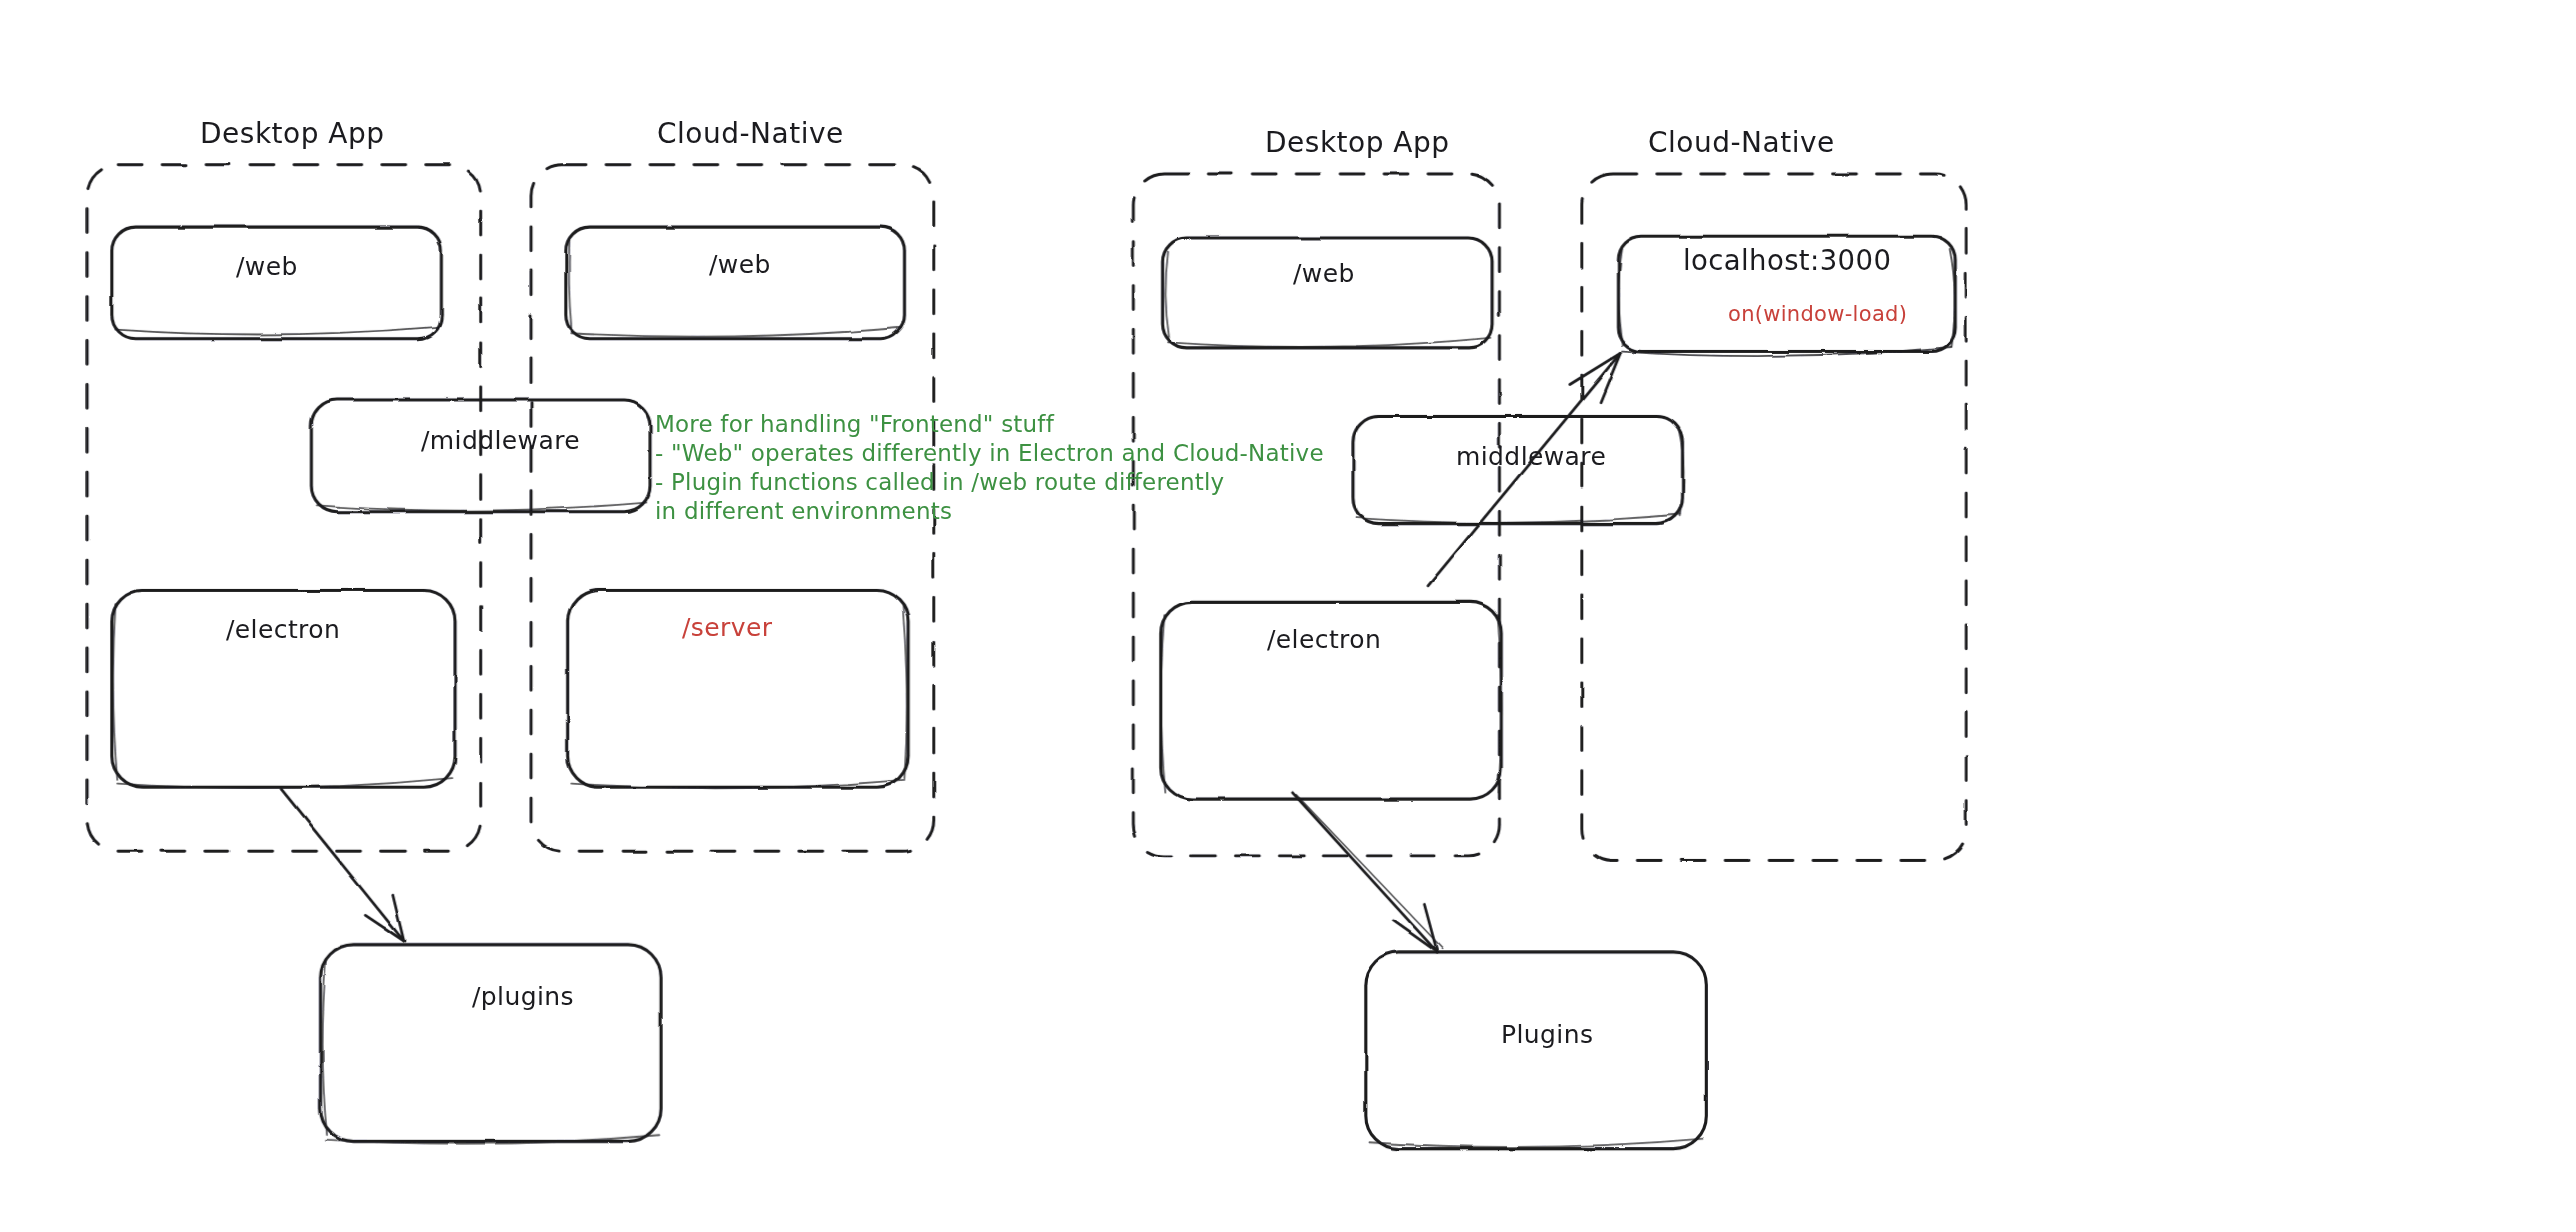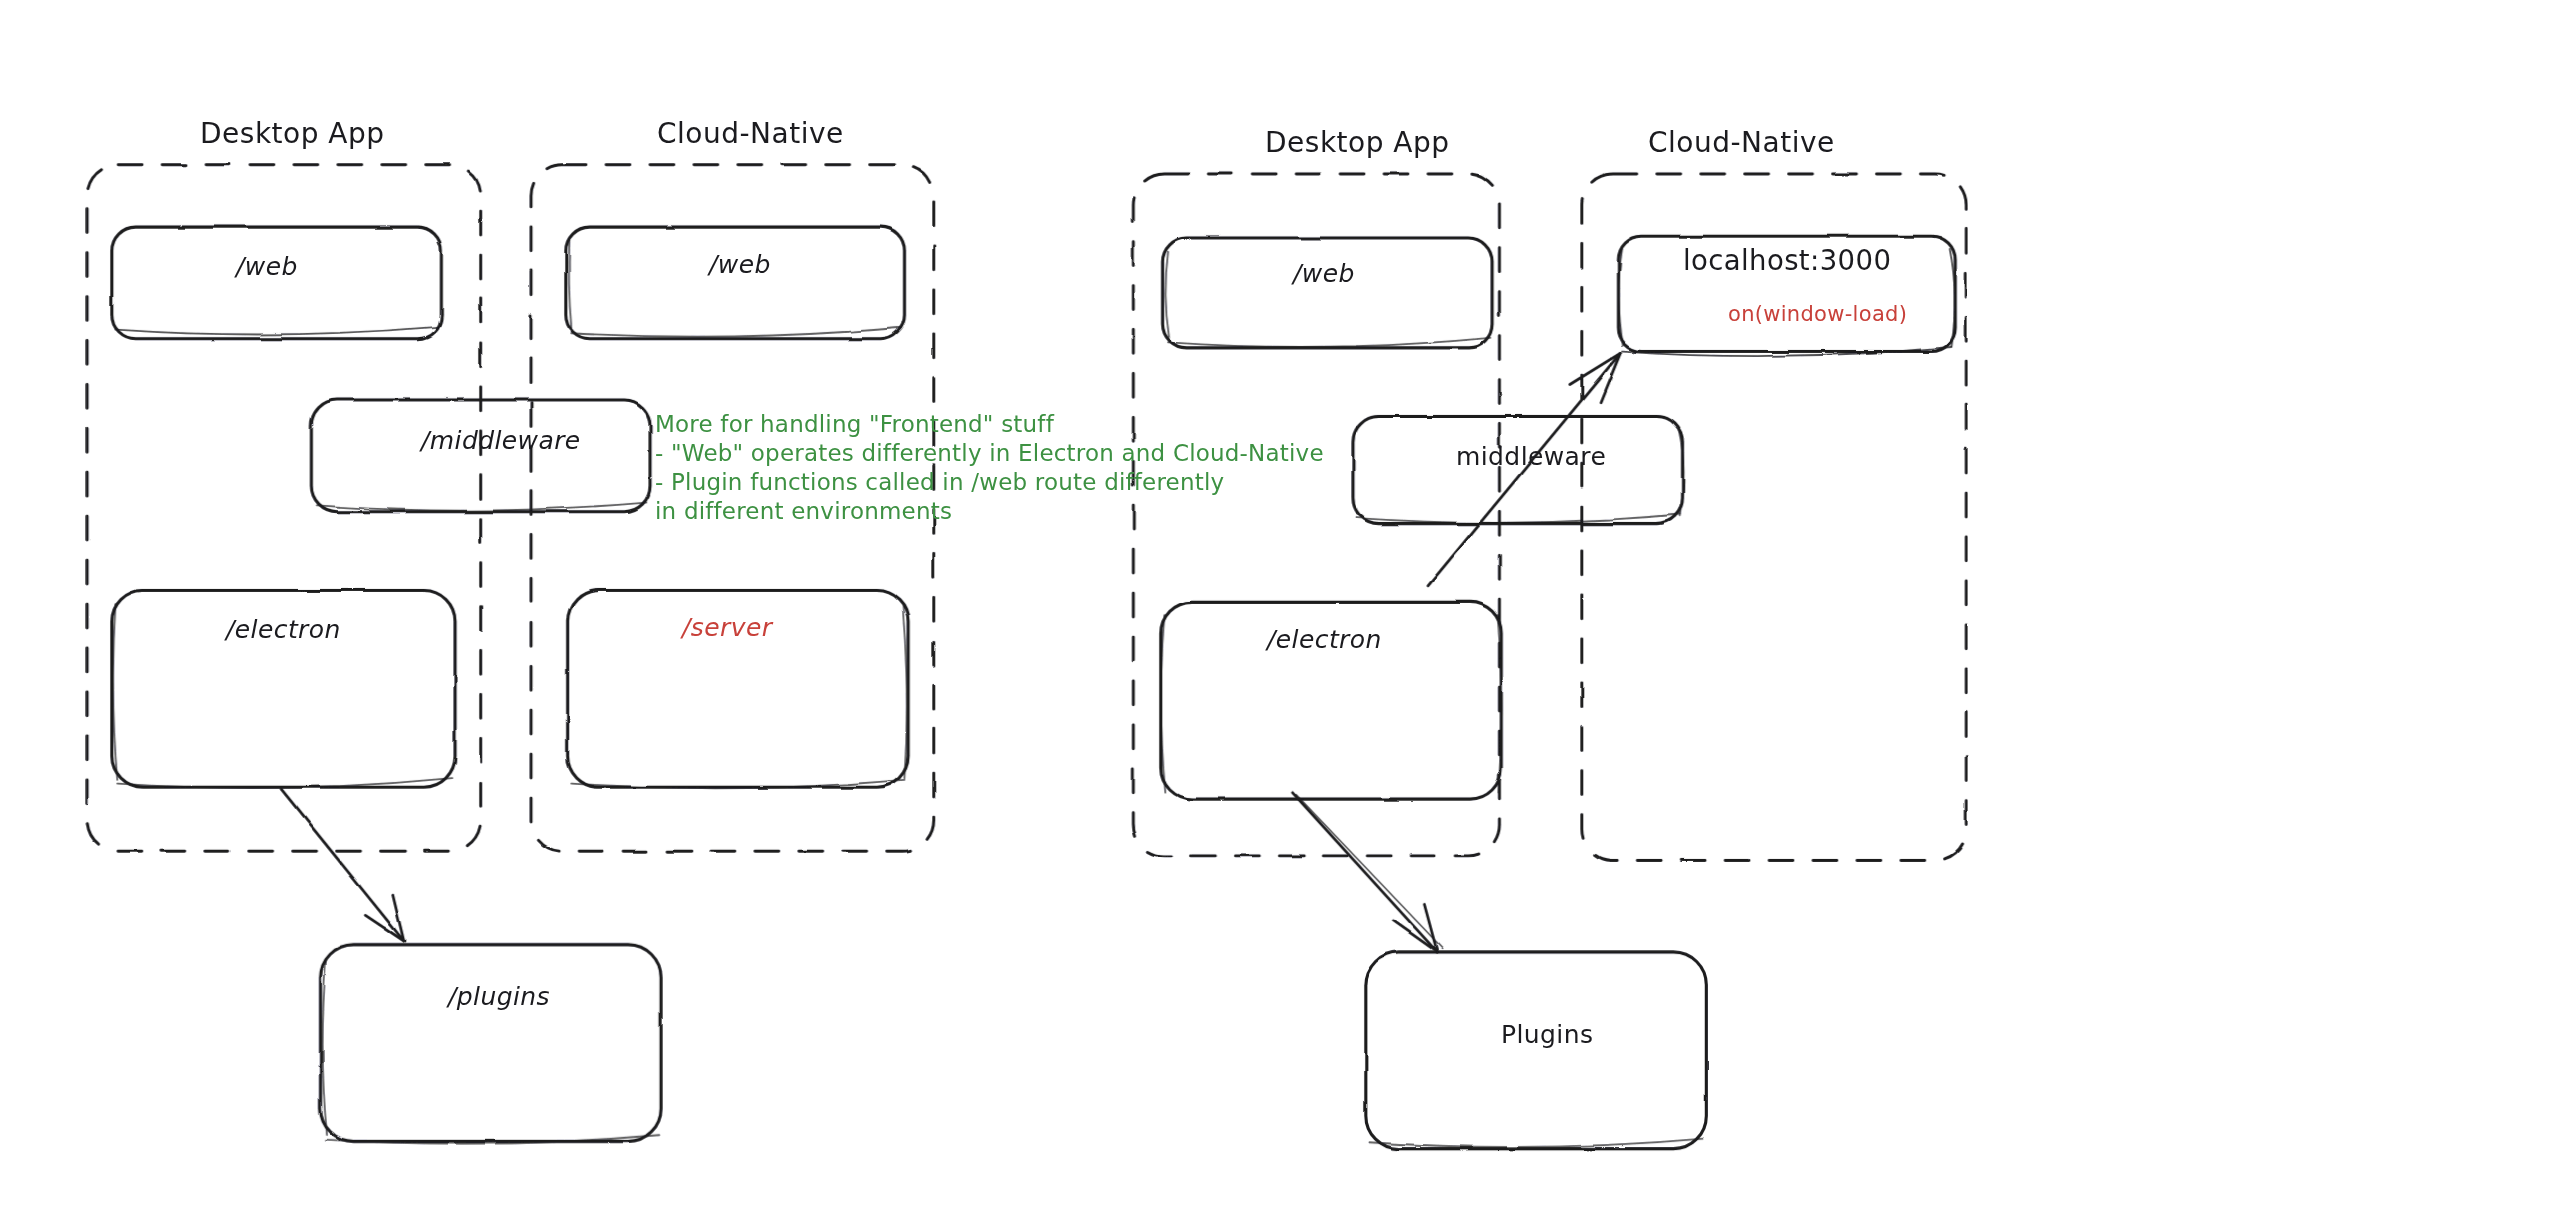--- a/index.html
+++ b/index.html
@@ -36,21 +36,20 @@
     white-space: nowrap;
     letter-spacing: 0.5px;
   }
   .box-label {
     position: absolute;
     font-family: "DejaVu Sans", sans-serif;
     font-size: 25px;
     color: #1b1b1f;
     white-space: nowrap;
     letter-spacing: 0.4px;
-    font-style: italic;
   }
   .box-label.plain { font-style: normal; }
   .box-label.big { font-size: 27.5px; }
   .sub-label {
     position: absolute;
     font-family: "DejaVu Sans", sans-serif;
     font-size: 21px;
     white-space: nowrap;
     letter-spacing: 0.3px;
   }
@@ -178,21 +177,21 @@
   </svg>
 
   <div class="grp-label" style="left:200px; top:117px;">Desktop App</div>
   <div class="grp-label" style="left:657px; top:117px;">Cloud-Native</div>
 
   <div class="box-label" style="left:236px; top:252px;">/web</div>
   <div class="box-label" style="left:709px; top:250px;">/web</div>
   <div class="box-label" style="left:421px; top:426px;">/middleware</div>
   <div class="box-label" style="left:226px; top:615px;">/electron</div>
   <div class="box-label txt-red" style="left:682px; top:613px;text-align:center;">/server</div>
-  <div class="box-label" style="left:448px; top:982px;">/plugins</div>
+  <div class="box-label" style="left:472px; top:982px;">/plugins</div>
 
   <div class="note green" style="left:655px; top:410px;">More for handling "Frontend" stuff
 - "Web" operates differently in Electron and Cloud-Native
 - Plugin functions called in /web route differently
 in different environments</div>
 
   <div class="grp-label" style="left:1265px; top:126px;">Desktop App</div>
   <div class="grp-label" style="left:1648px; top:126px;">Cloud-Native</div>
 
   <div class="box-label" style="left:1293px; top:259px;">/web</div>

